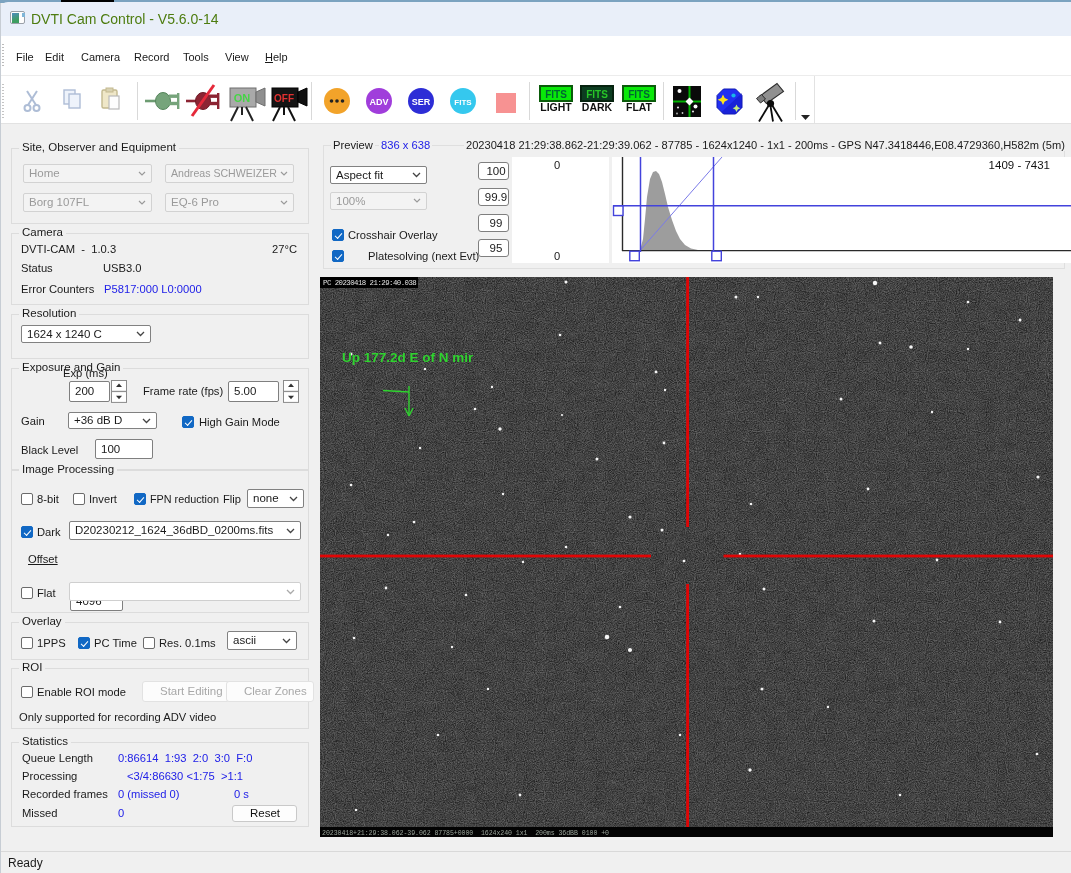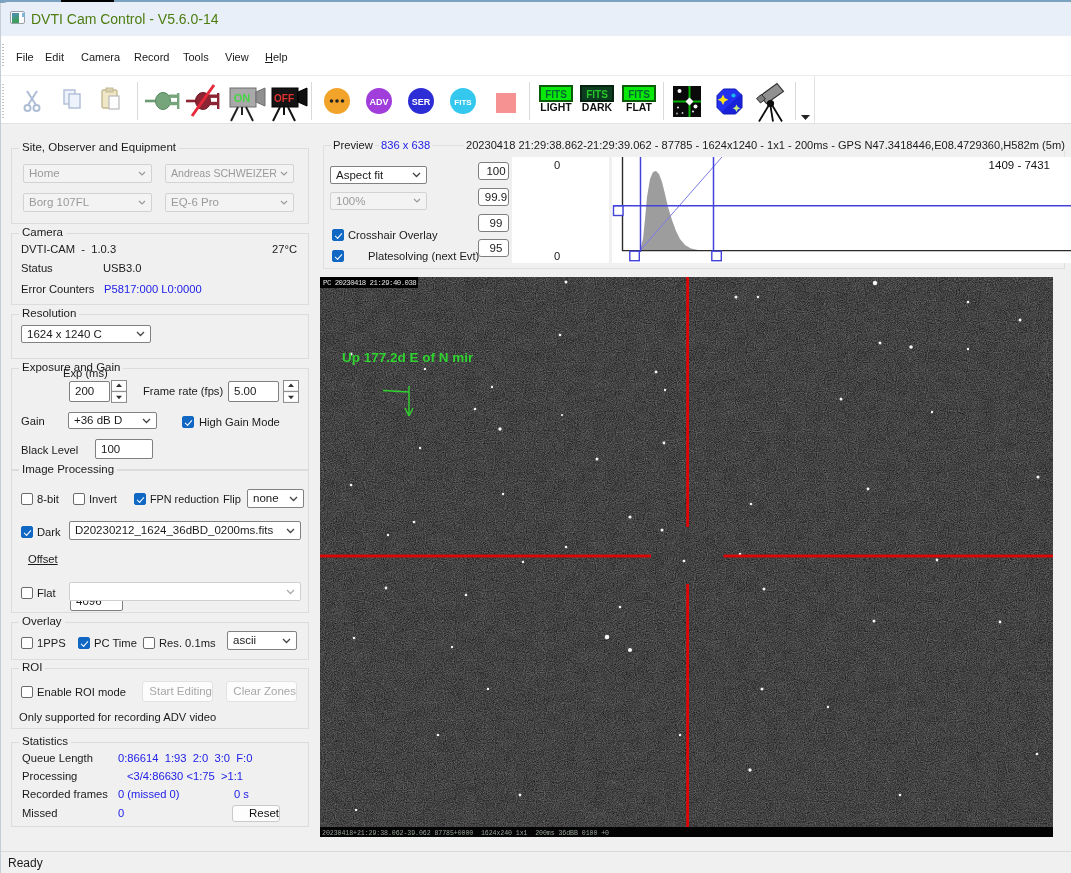--- a/index.html
+++ b/index.html
@@ -12,21 +12,21 @@
 .combo{position:absolute;background:#fff;border:1px solid #818181;border-radius:2px;
   font-size:11.5px;line-height:16px;padding-left:5px;white-space:nowrap;overflow:hidden;}
 .combo svg{position:absolute;right:5px;top:50%;margin-top:-3px;}
 .combo.dis{background:#f3f3f3;border-color:#d2d2d2;color:#9a9a9a;}
 .tb{position:absolute;background:#fff;border:1px solid #7f7f7f;border-radius:2px;
   font-size:11.5px;padding-left:5px;white-space:nowrap;overflow:hidden;}
 .cb{position:absolute;width:12px;height:12px;border:1px solid #6b6b6b;border-radius:2px;background:#fff;box-sizing:border-box;}
 .cb.on{background:#1168c4;border-color:#1168c4;}
 .cb.on:after{content:"";position:absolute;left:2.2px;top:3.2px;width:6px;height:3px;
   border-left:1.6px solid #fff;border-bottom:1.6px solid #fff;transform:rotate(-48deg);transform-origin:center;}
-.btn{position:absolute;border-radius:3px;font-size:11.5px;text-align:right;}
+.btn{position:absolute;border-radius:3px;font-size:11.5px;text-align:left;padding-left:17px;}
 .btn.dis{background:#fcfcfc;border:1px solid #e2e2e2;color:#a8a8a8;}
 .btn.en{background:#fdfdfd;border:1px solid #c9c9c9;color:#111;}
 .sep{position:absolute;width:1px;background:#d9d9d9;top:82px;height:38px;}
 </style></head>
 <body>
 
 <div class="abs" style="left:0;top:0;width:1071px;height:3px;background:#7ba3c0;"></div>
 <div class="abs" style="left:61px;top:0;width:53px;height:3px;background:#000;"></div>
 
 <div class="abs" style="left:0;top:2px;width:1071px;height:34px;background:#e9eff9;border-top-left-radius:8px;"></div>

